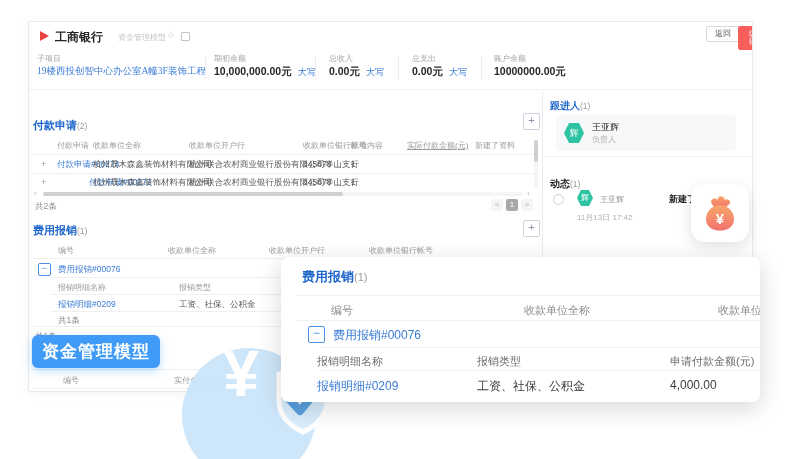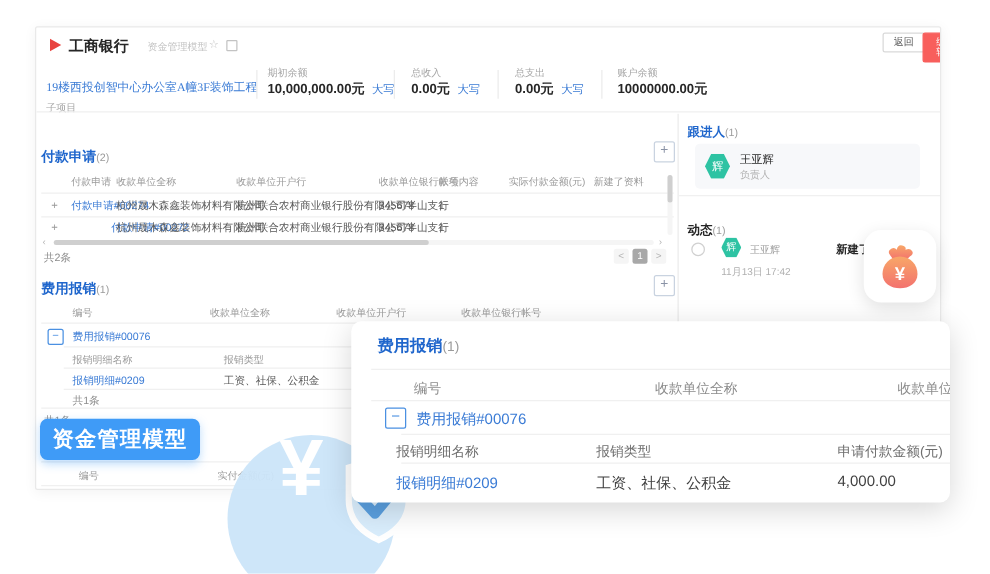--- a/index.html
+++ b/index.html
@@ -93,21 +93,21 @@
   <div class="abs" style="left:11px;top:9px;">
       <div class="brand-arrow"></div>
     </div>
   <div class="abs brand-name" style="left:26px;top:7px;">工商银行</div>
   <div class="abs brand-sub" style="left:89px;top:10px;">资金管理模型</div>
   <div class="abs icon-star" style="left:138px;top:9px;">☆</div>
   <div class="abs icon-expand" style="left:152px;top:10px;"></div>
   <button class="abs btn-back" style="left:677px;top:4px;">返回</button>
   <button class="abs btn-edit" style="left:709px;top:4px;">编辑</button>
 
-  <div class="abs f-label" style="left:8px;top:33px;margin-top:28px;">子项目</div>
+  <div class="abs f-label" style="left:8px;top:33px;">子项目</div>
   <div class="abs f-link" style="left:8px;top:45px;">19楼西投创智中心办公室A幢3F装饰工程</div>
   <div class="abs vsep" style="left:176px;top:34px;height:23px;"></div>
 
   <div class="abs f-label" style="left:185px;top:33px;">期初余额</div>
   <div class="abs f-value" style="left:185px;top:44px;"><span>10,000,000.00元</span><span class="daxie">大写</span></div>
   <div class="abs vsep" style="left:286px;top:34px;height:23px;"></div>
 
   <div class="abs f-label" style="left:300px;top:33px;">总收入</div>
   <div class="abs f-value" style="left:300px;top:44px;"><span>0.00元</span><span class="daxie">大写</span></div>
   <div class="abs vsep" style="left:369px;top:34px;height:23px;"></div>
@@ -123,21 +123,21 @@
 
 
   <div class="abs sec-title" style="left:4px;top:96px;"><span>付款申请</span><span class="sec-count">(2)</span></div>
   <div class="abs plus-btn" style="left:494px;top:91px;">+</div>
 
   <div class="abs th" style="left:28px;top:118px;">付款申请</div>
   <div class="abs th" style="left:64px;top:118px;">收款单位全称</div>
   <div class="abs th" style="left:160px;top:118px;">收款单位开户行</div>
   <div class="abs th" style="left:274px;top:118px;">收款单位银行帐号</div>
   <div class="abs th" style="left:322px;top:118px;">款项内容</div>
-  <div class="abs th" style="left:378px;top:118px;">实际付款金额(元)</div>
+  <div class="abs th" style="left:378px;top:118px;text-decoration:underline;">实际付款金额(元)</div>
   <div class="abs th" style="left:446px;top:118px;">新建了资料</div>
   <div class="abs hline" style="top:132px;left:4px;right:213px;"></div>
 
   <div class="abs expander-plus" style="left:12px;top:138px;">+</div>
   <div class="abs td-link" style="left:28px;top:137px;">付款申请#00274</div>
   <div class="abs td" style="left:64px;top:137px;">杭州晟木森鑫装饰材料有限公司</div>
   <div class="abs td" style="left:160px;top:137px;">杭州联合农村商业银行股份有限公司半山支行</div>
   <div class="abs td" style="left:274px;top:137px;">345678</div>
   <div class="abs td" style="left:322px;top:137px;">1</div>
   <div class="abs hline" style="top:151px;left:4px;right:213px;"></div>

